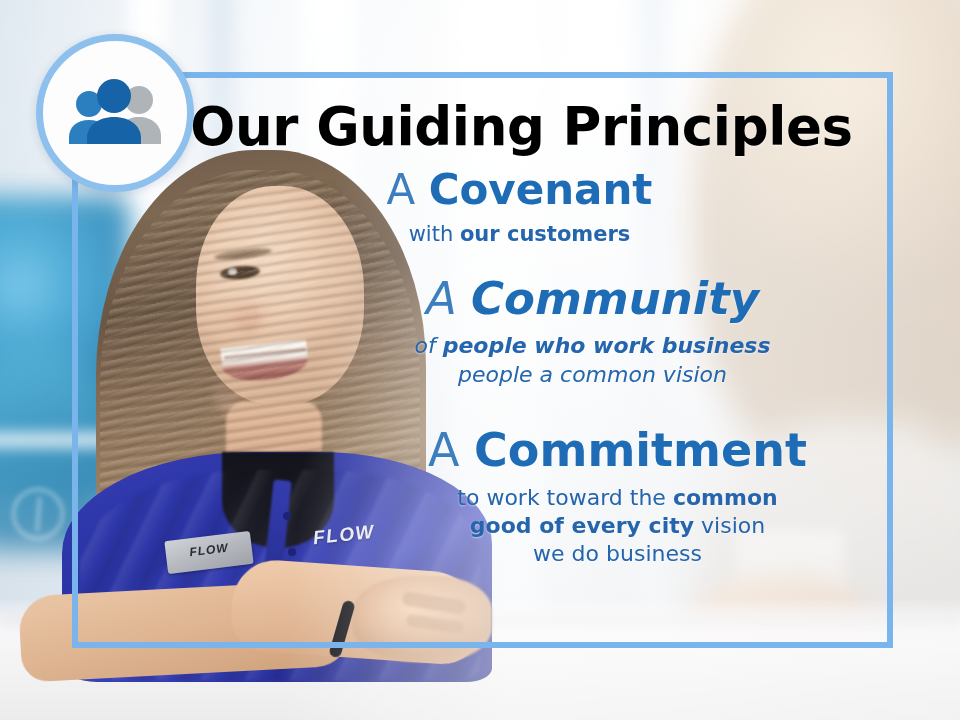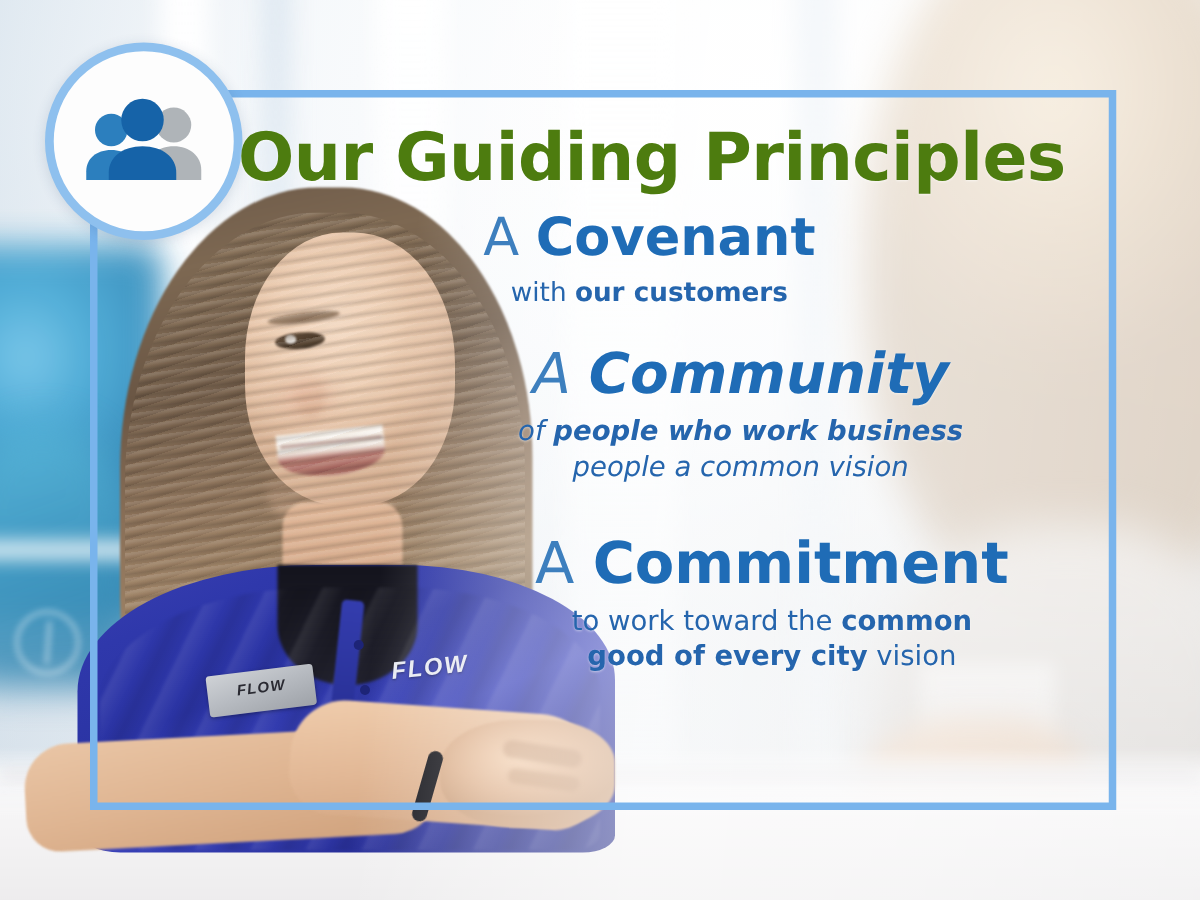--- a/index.html
+++ b/index.html
@@ -417,21 +417,21 @@
     padding: 14px 30px 0 0;
   }
 
   .title {
     text-align: center;
     font-family: "DejaVu Sans", sans-serif;
     font-weight: 700;
     font-size: 53px;
     line-height: 1.02;
     letter-spacing: -0.4px;
-    color: #4d7c0f;
+    color: #000000;
     padding-left: 108px;
     margin-top: 14px;
     text-shadow: 0 1px 2px rgba(255,255,255,0.6);
   }
 
   .principle { margin-top: 12px; }
   .p1 { padding-left: 104px; }
   .p2 { padding-left: 250px; }
   .p3 { padding-left: 300px; }
 
@@ -567,17 +567,17 @@
         <span class="noun">Community</span>
       </div>
       <div class="p-sub"><span>of </span><b>people who work business</b><br><span>people a common vision</span></div>
     </div>
 
     <div class="principle p3">
       <div class="p-head">
         <span class="art">A</span>
         <span class="noun">Commitment</span>
       </div>
-      <div class="p-sub"><span>to work toward the </span><b>common</b><br><b>good of every city</b><span> vision</span><br></div>
+      <div class="p-sub"><span>to work toward the </span><b>common</b><br><b>good of every city</b><span> vision</span><br><span>we do business</span></div>
     </div>
   </div>
 
 </div>
 
 </body></html>

